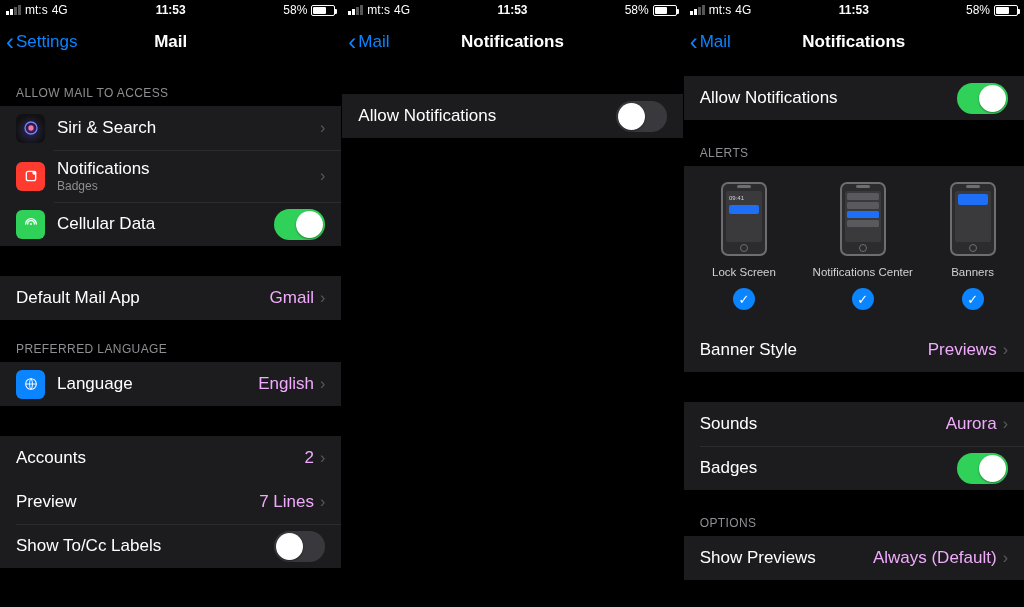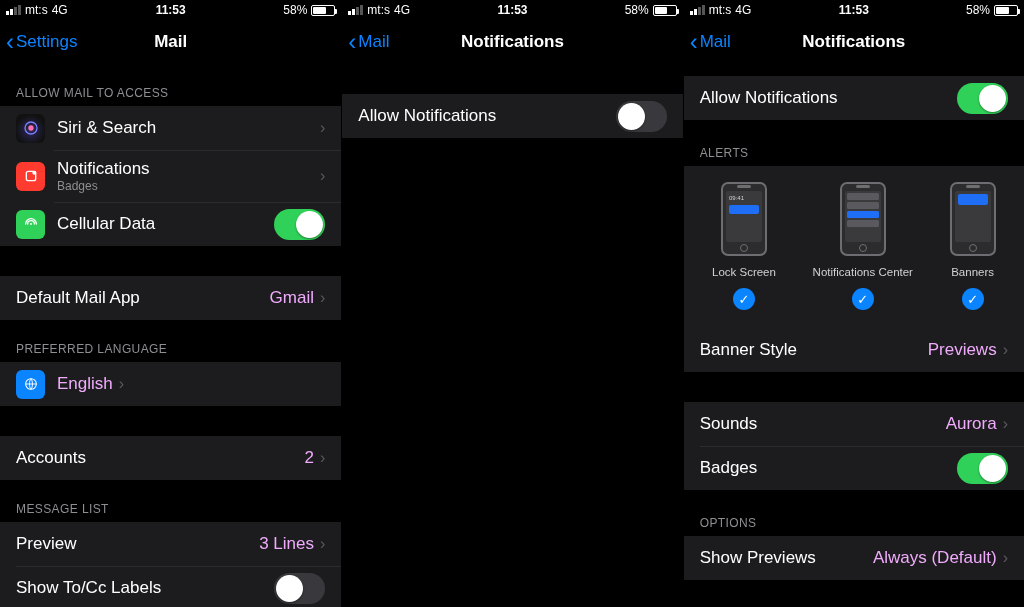--- a/index.html
+++ b/index.html
@@ -172,43 +172,45 @@
 
   <div class="sect">Preferred Language</div>
   <div class="group">
     <div class="row withicon">
       <div class="icon ic-lang">
         <svg viewBox="0 0 24 24">
             <circle cx="12" cy="12" r="8" fill="none" stroke="#fff" stroke-width="1.6"></circle>
             <path d="M4 12h16M12 4c3 3 3 13 0 16M12 4c-3 3-3 13 0 16" fill="none" stroke="#fff" stroke-width="1.4"></path>
           </svg>
       </div>
+      <div class="labelcol">
+          <div class="label">Language</div>
+        </div>
       <span class="value">English</span>
       <span class="chevron">›</span>
     </div>
   </div>
 
   <div class="gap"></div>
   <div class="group">
     <div class="row">
       <div class="labelcol">
           <div class="label">Accounts</div>
         </div>
       <span class="value">2</span>
       <span class="chevron">›</span>
     </div>
   </div>
 
-  <div class="sect">Message List</div>
   <div class="group">
     <div class="row">
       <div class="labelcol">
           <div class="label">Preview</div>
         </div>
-      <span class="value">3 Lines</span>
+      <span class="value">7 Lines</span>
       <span class="chevron">›</span>
     </div>
     <div class="row">
       <div class="labelcol">
           <div class="label">Show To/Cc Labels</div>
         </div>
       <div class="toggle">
           <div class="knob"></div>
         </div>
     </div>

